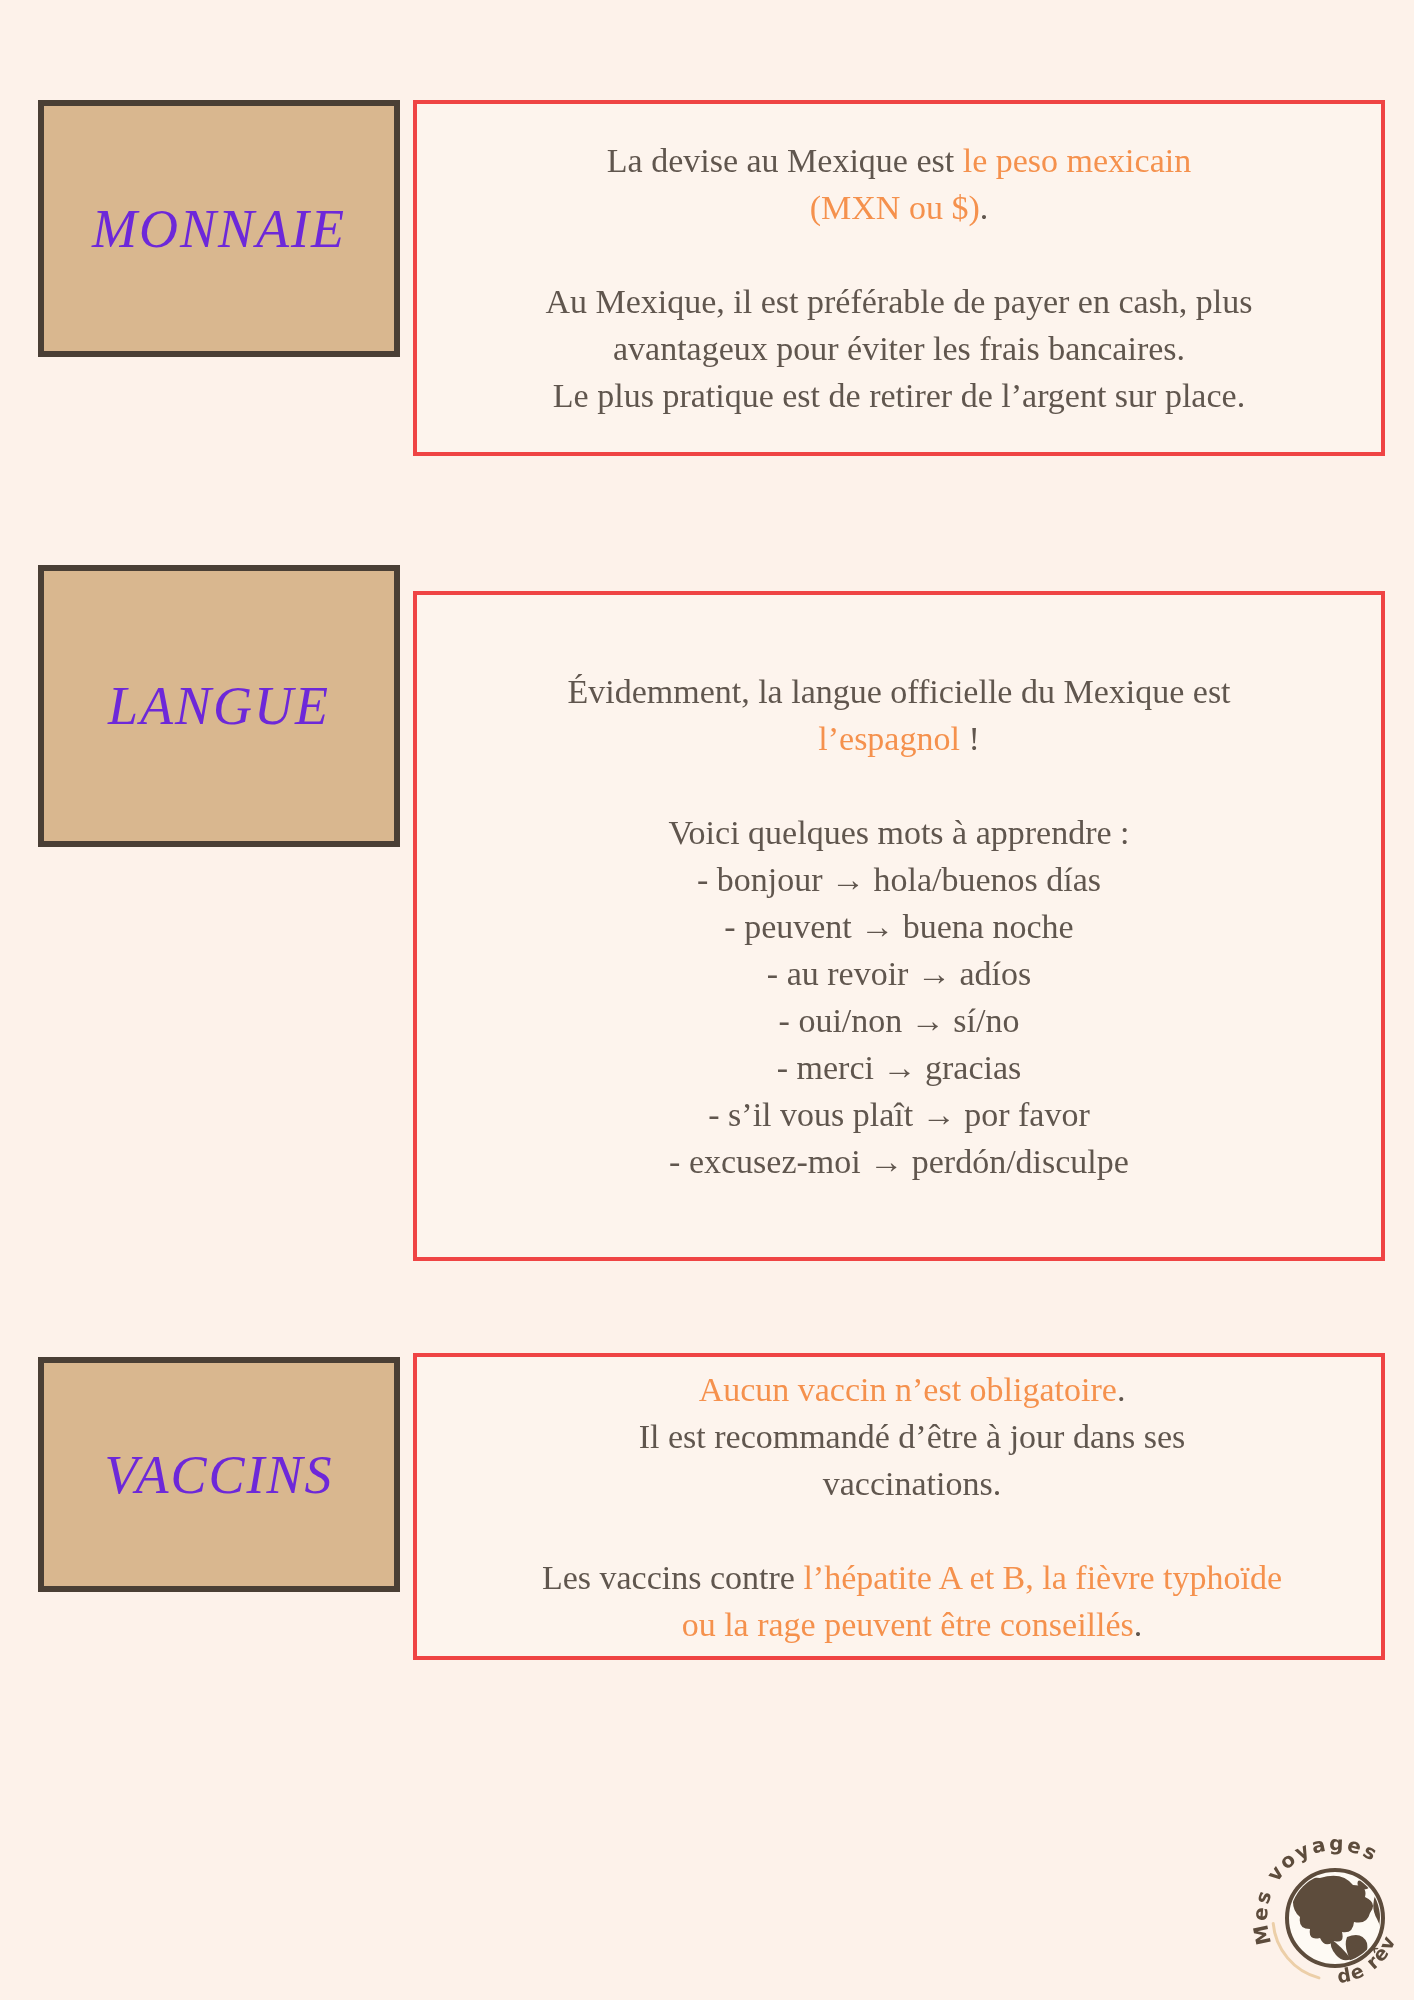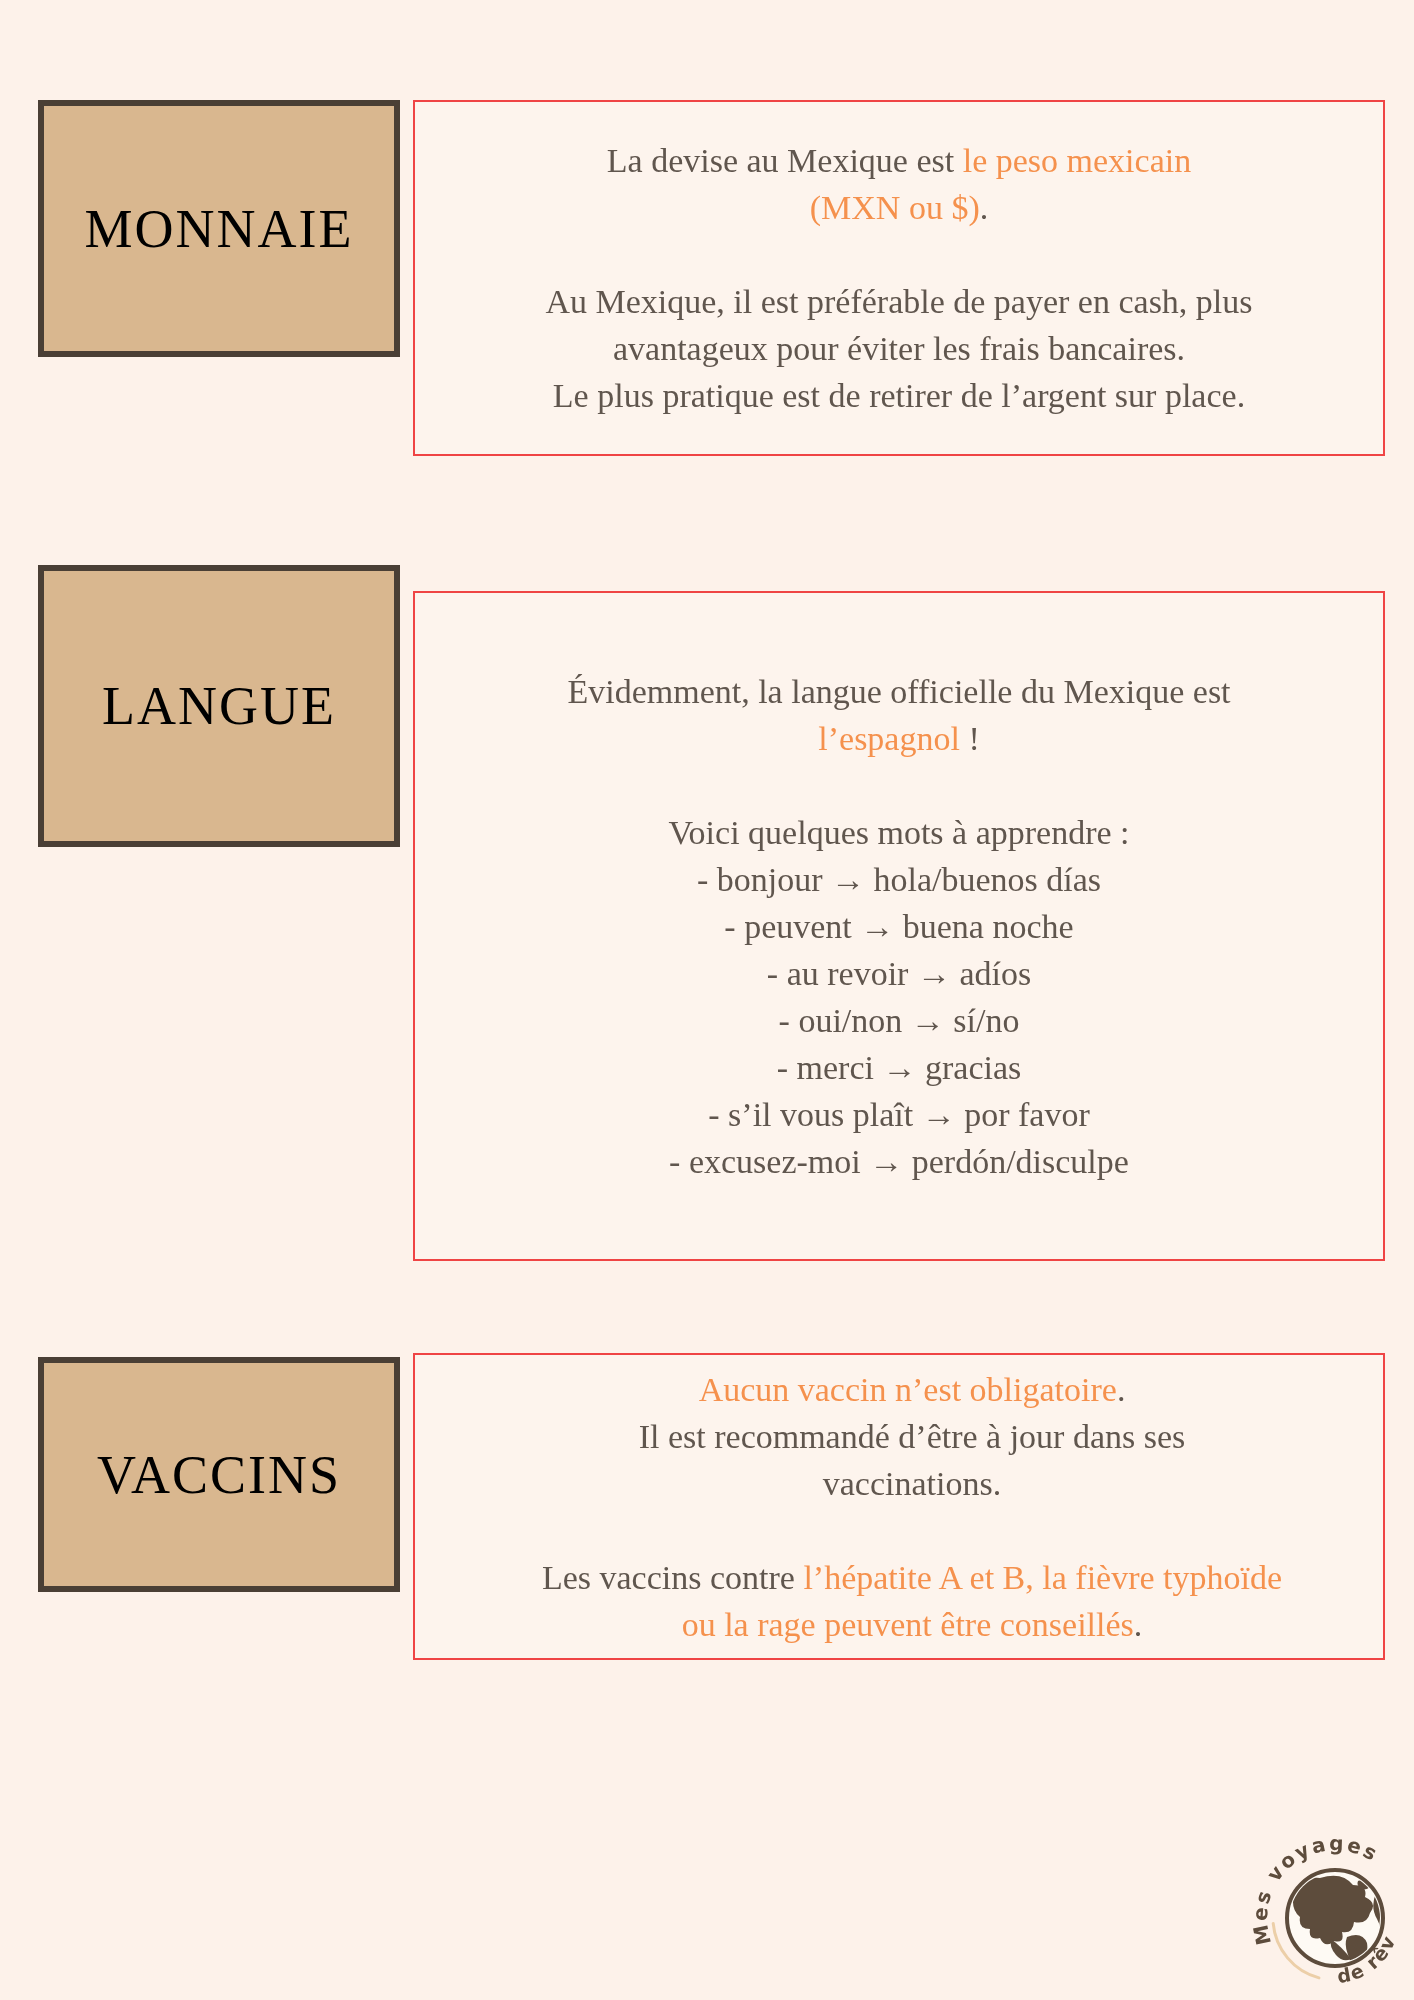--- a/index.html
+++ b/index.html
@@ -14,27 +14,28 @@
     position:absolute;
     left:38px;width:362px;
     background:#d9b78f;
     border:6px solid #4a3f35;
     box-sizing:border-box;
     display:flex;align-items:center;justify-content:center;
   }
   .label-box .label-text{
     font-size:54px;
     letter-spacing:2px;
-    color:#000000;
+    color:#6d28d9;
+    font-style:italic;
   }
   .text-box{
     position:absolute;
     left:413px;width:972px;
     background:#fdf4ed;
-    border:2px solid #ef4444;
+    border:4px solid #ef4444;
     box-sizing:border-box;
     display:flex;flex-direction:column;
     align-items:center;justify-content:center;
     padding:10px 22px;
   }
   .text-line{
     font-size:34px;
     line-height:47px;
     color:#60564e;
     text-align:center;

